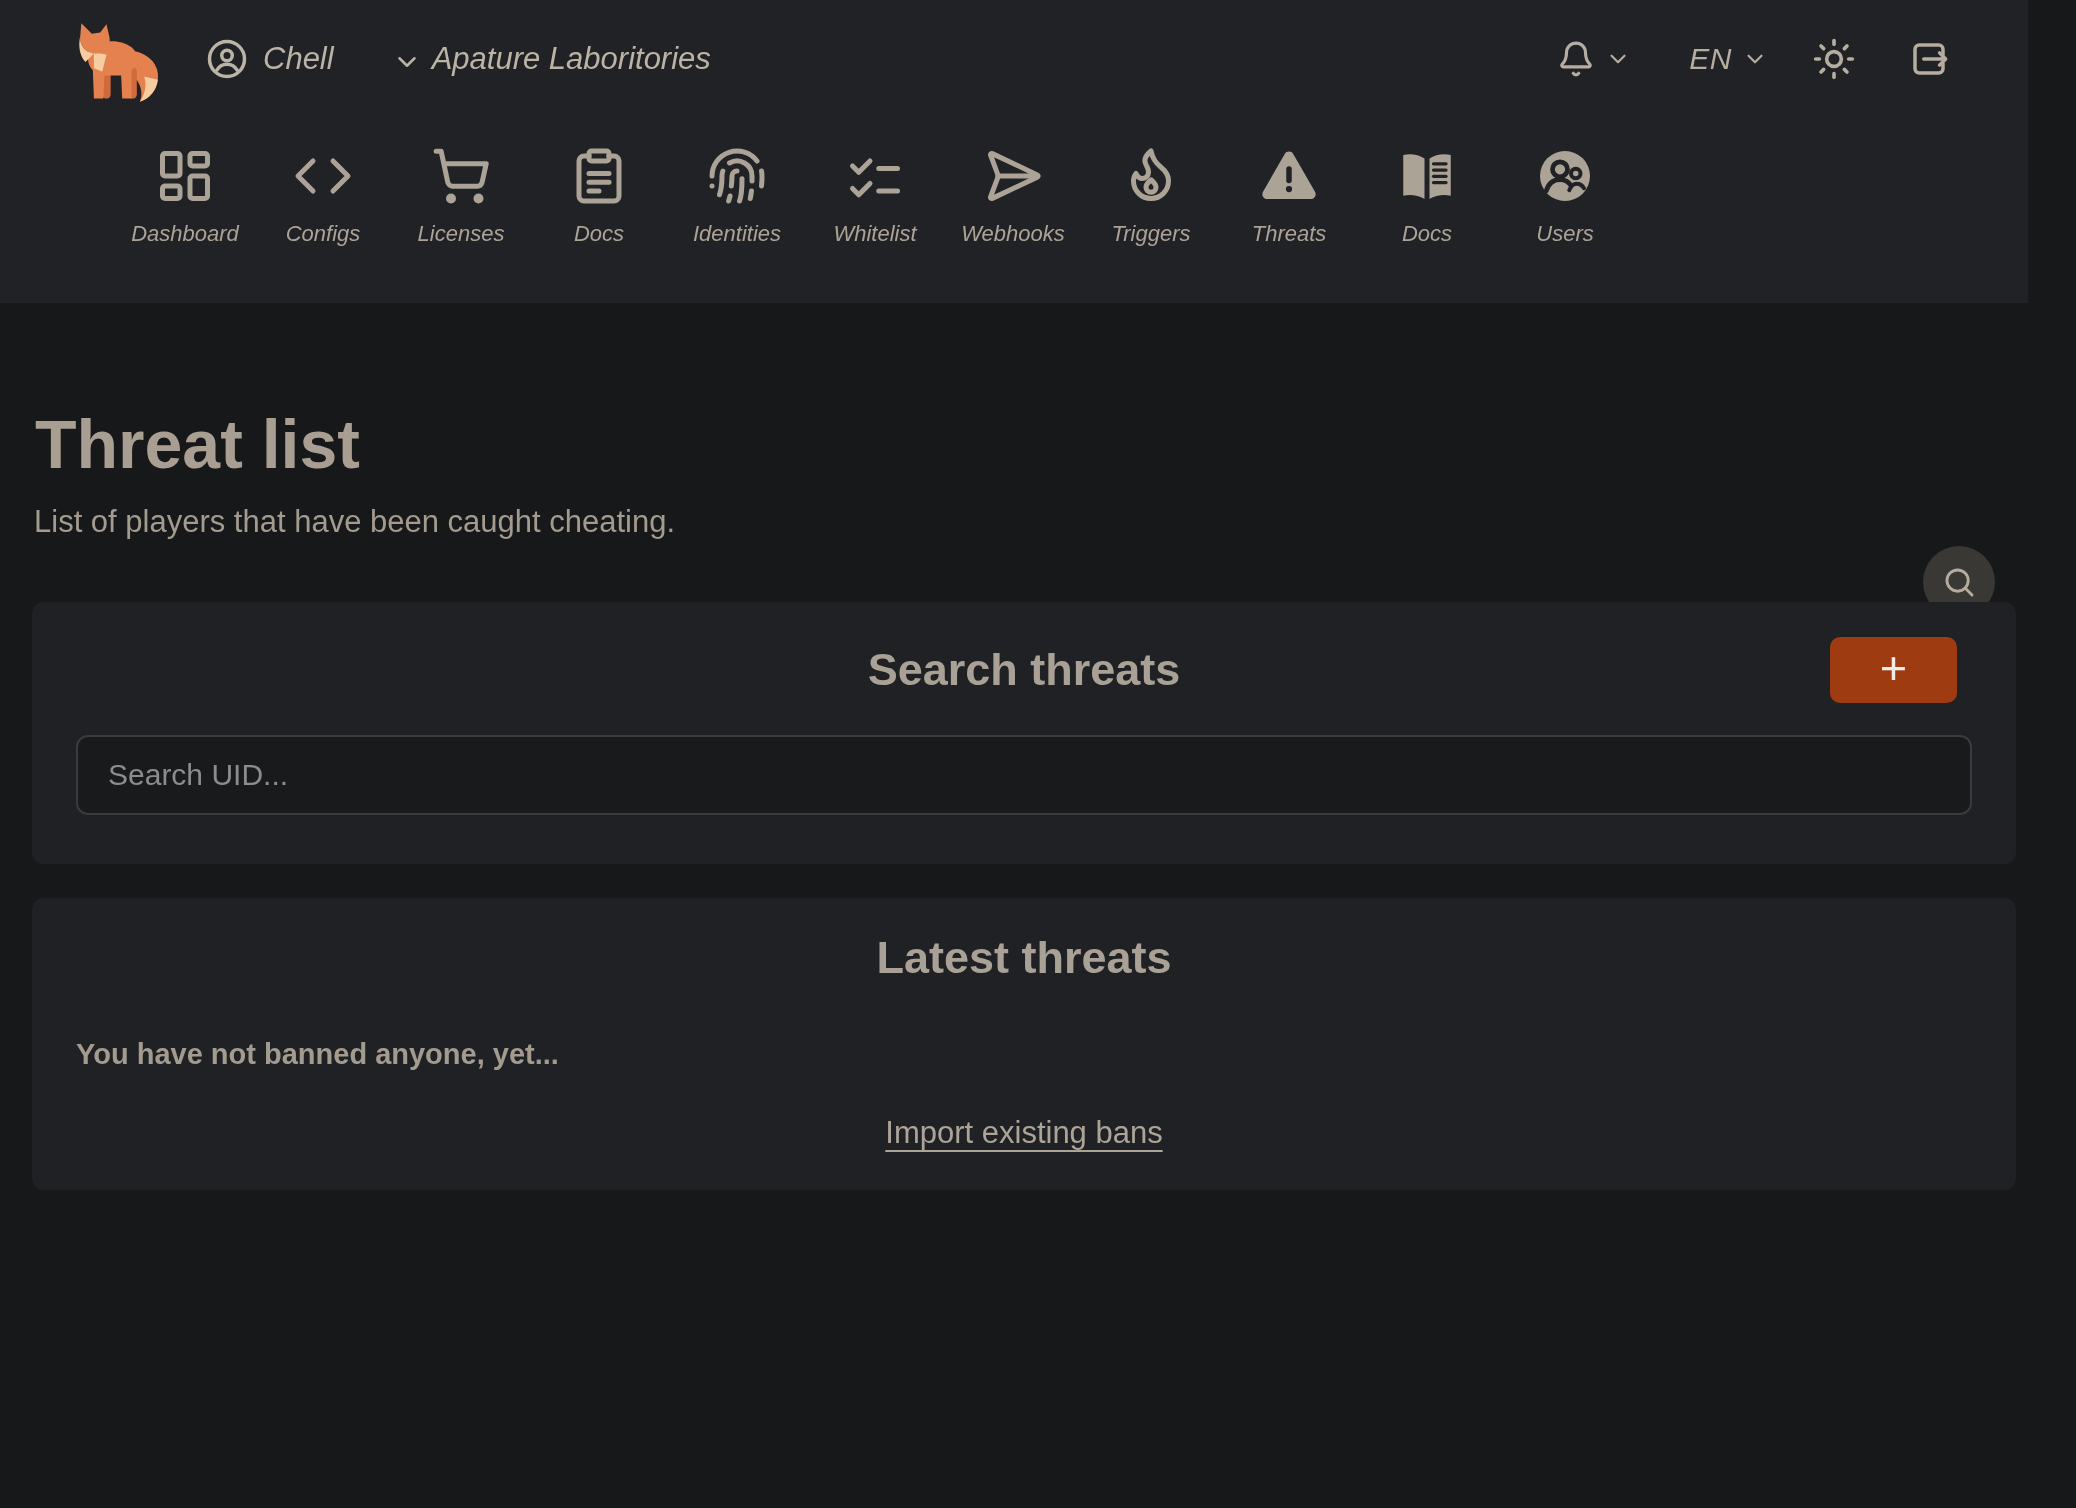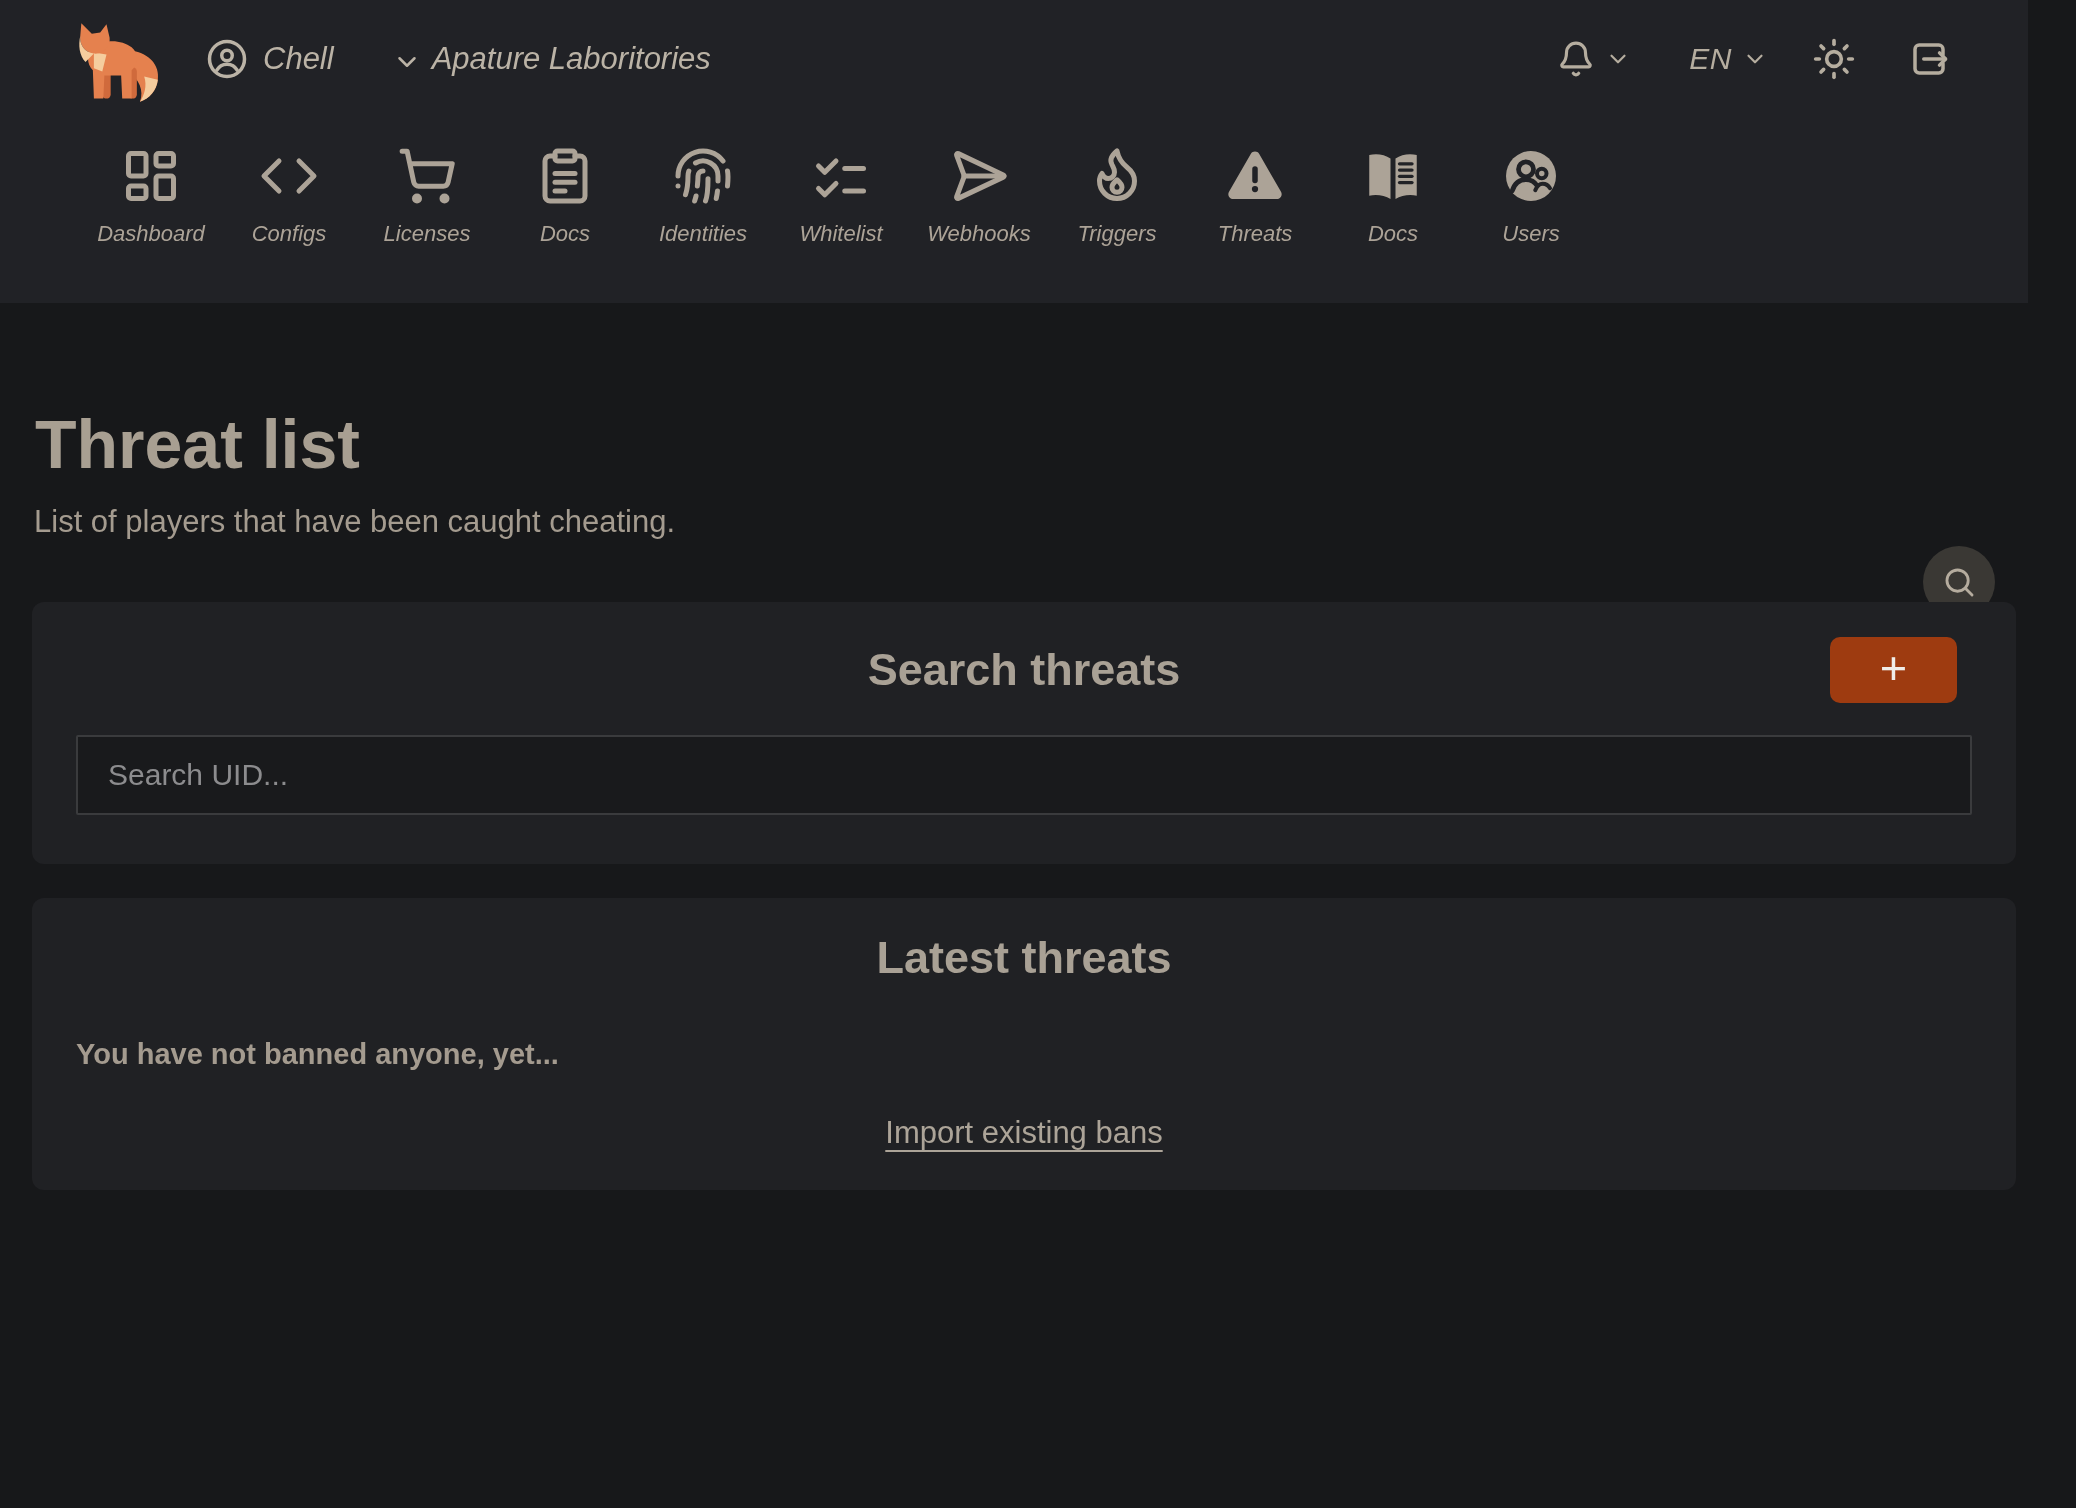--- a/index.html
+++ b/index.html
@@ -44,21 +44,21 @@
   .icon-group{display:flex;align-items:center;gap:10px;cursor:pointer;}
   .bell-group svg.bell{width:38px;height:38px;}
   .icon-group svg.chev{width:26px;height:26px;}
   .lang-group{margin-left:58px;font-size:30px;letter-spacing:.5px;}
   .tb-btn{background:none;border:none;color:#B5AD9F;padding:0;cursor:pointer;}
   .theme-btn{margin-left:44px;}
   .theme-btn svg{width:44px;height:44px;}
   .logout-btn{margin-left:52px;}
   .logout-btn svg{width:42px;height:42px;}
 
-  nav{display:flex;padding-left:82px;margin-top:28px;}
+  nav{display:flex;padding-left:82px;margin-top:28px;margin-left:34px;}
   .nav-item{
     width:138px;display:flex;flex-direction:column;align-items:center;gap:15px;
     color:var(--txt-nav);text-decoration:none;cursor:pointer;
   }
   .nav-item svg{width:60px;height:60px;}
   .nav-item span{font-size:22px;white-space:nowrap;}
 
   
   .scroll-gutter{position:absolute;top:0;right:0;width:48px;height:1508px;background:var(--page);}
 
@@ -83,21 +83,21 @@
   .card h2{margin:0;font-size:45px;font-weight:600;color:#A9A195;text-align:center;}
   .card-search{margin-top:62px;height:262px;padding:42px 44px;}
   .add-btn{
     position:absolute;top:35px;right:59px;width:127px;height:66px;border:none;border-radius:10px;
     background:var(--accent);color:#F0EDE8;cursor:pointer;
     display:flex;align-items:center;justify-content:center;
   }
   .add-btn span{font-size:47px;font-weight:400;line-height:1;transform:translateY(-2px);}
   .uid-input{
     position:absolute;left:44px;right:44px;top:133px;height:80px;
-    background:var(--input-bg);border:2px solid var(--input-border);border-radius:2px;
+    background:var(--input-bg);border:2px solid var(--input-border);border-radius:12px;
     color:#ffffff;font-size:30px;padding:0 30px;font-family:inherit;outline:none;
   }
   .uid-input::placeholder{color:#8C8C8E;}
 
   .card-latest{margin-top:34px;height:292px;padding:34px 44px;}
   .empty-msg{text-align:left;margin:54px 0 0;font-size:29px;color:var(--txt-dim);font-weight:bold;}
   .link-row{text-align:center;margin-top:44px;}
   .import-link{
     display:inline-block;font-size:31px;color:#ACA498;text-decoration:underline;
     text-underline-offset:7px;text-decoration-thickness:2px;cursor:pointer;

